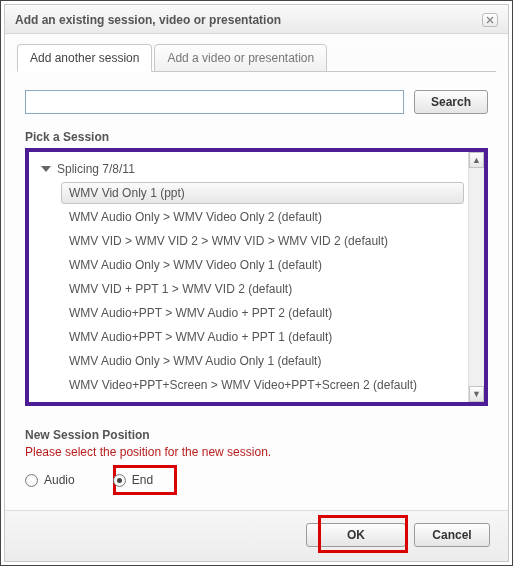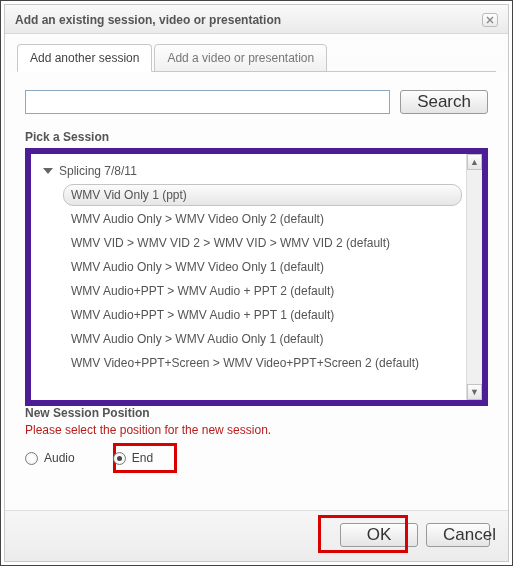--- a/index.html
+++ b/index.html
@@ -94,34 +94,35 @@
   .search-input {
     flex: 1;
     height: 24px;
     border: 1px solid #8aa8c0;
     padding: 2px 6px;
     font-size: 12px;
   }
   .btn {
     height: 24px;
     padding: 0 16px;
-    font-size: 17px;
+    font-size: 12px;
     color: #333;
     border: 1px solid #9a9a9a;
     border-radius: 3px;
     background: linear-gradient(#fdfdfd,#e5e5e5);
     cursor: pointer;
+    font-weight: bold;
   }
   .section-title {
     font-weight: bold;
     color: #555;
     margin-bottom: 4px;
   }
   .tree-box {
-    border: 6px solid #4c1d95;
+    border: 4px solid #4c1d95;
     background: #fff;
     height: 258px;
     position: relative;
     display: flex;
   }
   .tree-scroll {
     flex: 1;
     overflow: hidden;
     padding: 8px 4px 8px 8px;
   }
@@ -156,29 +157,29 @@
   }
   .tree-children {
     margin-left: 24px;
     margin-top: 4px;
   }
   .tree-item {
     padding: 4px 8px;
     margin: 2px 0;
     color: #555;
     cursor: pointer;
-    border-radius: 10px;
+    border-radius: 3px;
     white-space: nowrap;
   }
   .tree-item.selected {
     background: linear-gradient(#fbfbfb,#e6e6e6);
     border: 1px solid #c4c4c4;
     padding: 3px 7px;
   }
-  .position-block { margin-top: 0; }
+  .position-block { margin-top: 22px; }
   .position-title { font-weight: bold; color: #555; }
   .position-desc { color: #b91c1c; margin-top: 2px; line-height: 1.45; }
   .radio-row {
     display: flex;
     gap: 38px;
     margin-top: 12px;
     align-items: center;
   }
   .radio-item {
     display: flex; align-items: center; gap: 6px;
@@ -201,22 +202,22 @@
   }
   .dialog-buttons {
     display: flex;
     justify-content: flex-end;
     gap: 8px;
     padding: 12px 18px 14px;
     border-top: 1px solid #dedede;
     background: linear-gradient(#f6f6f6,#ececec);
     position: relative;
   }
-  .btn.ok { width: 78px; }
-  .btn.cancel { width: 64px; }
+  .btn.ok { width: 100px; }
+  .btn.cancel { width: 76px; }
   .highlight-box {
     position: absolute;
     border: 3px solid #d90000;
     pointer-events: none;
   }
   .hl-end { top: -8px; left: 0; width: 64px; height: 30px; }
   .radio-end-wrap { position: relative; }
   .hl-ok {
     top: 4px;
     right: 100px;
@@ -259,20 +260,21 @@
       <div class="tree-scroll">
         <div class="tree-parent">
           <span class="arrow"></span>
           <span>Splicing 7/8/11</span>
         </div>
         <div class="tree-children" id="tree-children">
             <div class="tree-item selected">WMV Vid Only 1 (ppt)</div>
             <div class="tree-item">WMV Audio Only &gt; WMV Video Only 2 (default)</div>
             <div class="tree-item">WMV VID &gt; WMV VID 2 &gt; WMV VID &gt; WMV VID 2 (default)</div>
             <div class="tree-item">WMV Audio Only &gt; WMV Video Only 1 (default)</div>
+            <div class="tree-item">WMV VID + PPT 1 &gt; WMV VID 2 (default)</div>
             <div class="tree-item">WMV Audio+PPT &gt; WMV Audio + PPT 2 (default)</div>
             <div class="tree-item">WMV Audio+PPT &gt; WMV Audio + PPT 1 (default)</div>
             <div class="tree-item">WMV Audio Only &gt; WMV Audio Only 1 (default)</div>
             <div class="tree-item">WMV Video+PPT+Screen &gt; WMV Video+PPT+Screen 2 (default)</div>
           </div>
       </div>
       <div class="scrollbar">
         <div class="sb-btn">▲</div>
         <div class="sb-track"></div>
         <div class="sb-btn">▼</div>

